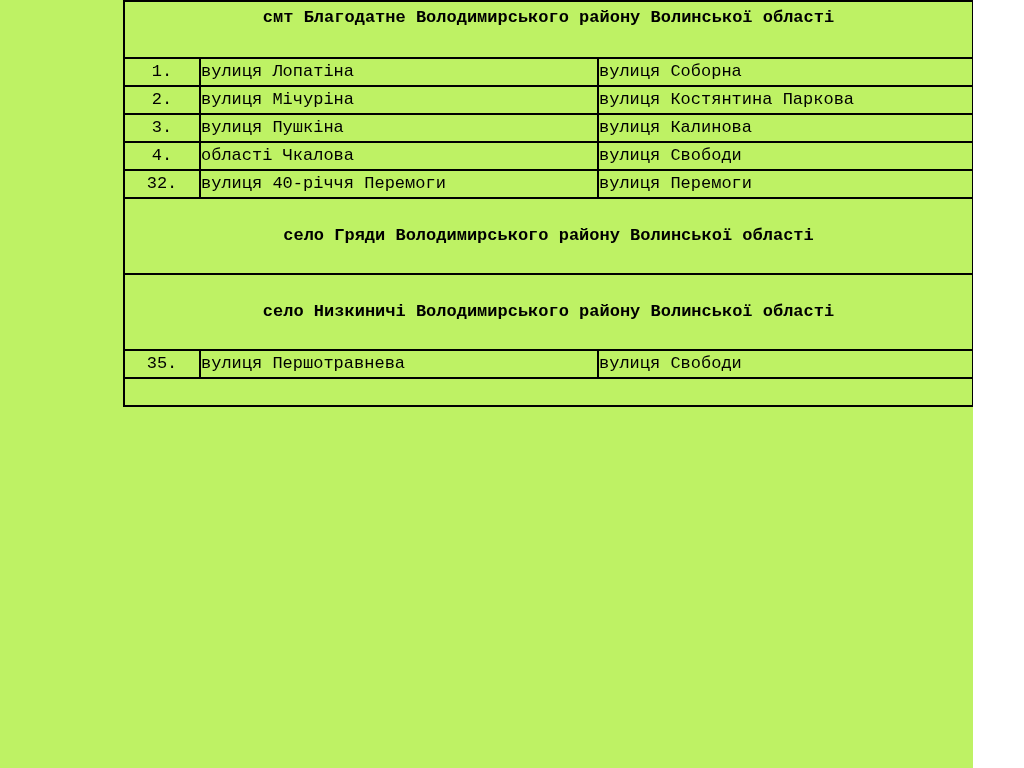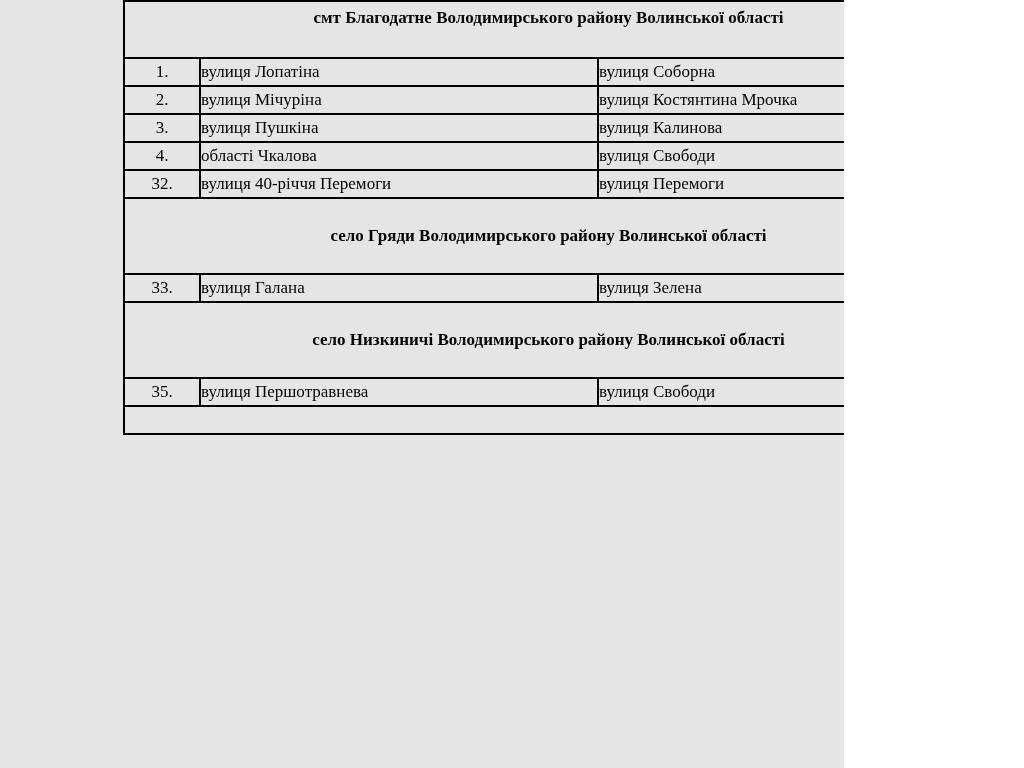--- a/index.html
+++ b/index.html
@@ -1,25 +1,25 @@
 <!DOCTYPE html>
 <html><head>
 <meta charset="utf-8">
 <style>
   html, body {
     margin: 0;
     padding: 0;
   }
   .page {
     position: relative;
-    width: 844px;
+    width: 973px;
     height: 768px;
-    background: #e5e5e5;
+    background: #bef264;
     overflow: hidden;
-    font-family: Liberation Serif, serif;
+    font-family: Liberation Mono, monospace;
     color: #000000;
   }
   table.doc-table {
     position: absolute;
     left: 123px;
     top: 0;
     width: 849px;
     border-collapse: collapse;
     table-layout: fixed;
   }
@@ -73,21 +73,21 @@
         <td colspan="3">смт Благодатне Володимирського району Волинської області</td>
       </tr>
       <tr class="data-row">
         <td class="num-cell">1.</td>
         <td class="name-cell">вулиця Лопатіна</td>
         <td class="name-cell">вулиця Соборна</td>
       </tr>
       <tr class="data-row">
         <td class="num-cell">2.</td>
         <td class="name-cell">вулиця Мічуріна</td>
-        <td class="name-cell">вулиця Костянтина Мрочка</td>
+        <td class="name-cell">вулиця Костянтина Паркова</td>
       </tr>
       <tr class="data-row">
         <td class="num-cell">3.</td>
         <td class="name-cell">вулиця Пушкіна</td>
         <td class="name-cell">вулиця Калинова</td>
       </tr>
       <tr class="data-row">
         <td class="num-cell">4.</td>
         <td class="name-cell">області Чкалова</td>
         <td class="name-cell">вулиця Свободи</td>
@@ -95,25 +95,20 @@
 
       <tr class="data-row">
         <td class="num-cell">32.</td>
         <td class="name-cell">вулиця 40-річчя Перемоги</td>
         <td class="name-cell">вулиця Перемоги</td>
       </tr>
 
       <tr class="section-header tall">
         <td colspan="3">село Гряди Володимирського району Волинської області</td>
       </tr>
-      <tr class="data-row">
-        <td class="num-cell">33.</td>
-        <td class="name-cell">вулиця Галана</td>
-        <td class="name-cell">вулиця Зелена</td>
-      </tr>
 
       <tr class="section-header tall">
         <td colspan="3">село Низкиничі Володимирського району Волинської області</td>
       </tr>
       <tr class="data-row">
         <td class="num-cell">35.</td>
         <td class="name-cell">вулиця Першотравнева</td>
         <td class="name-cell">вулиця Свободи</td>
       </tr>
 

